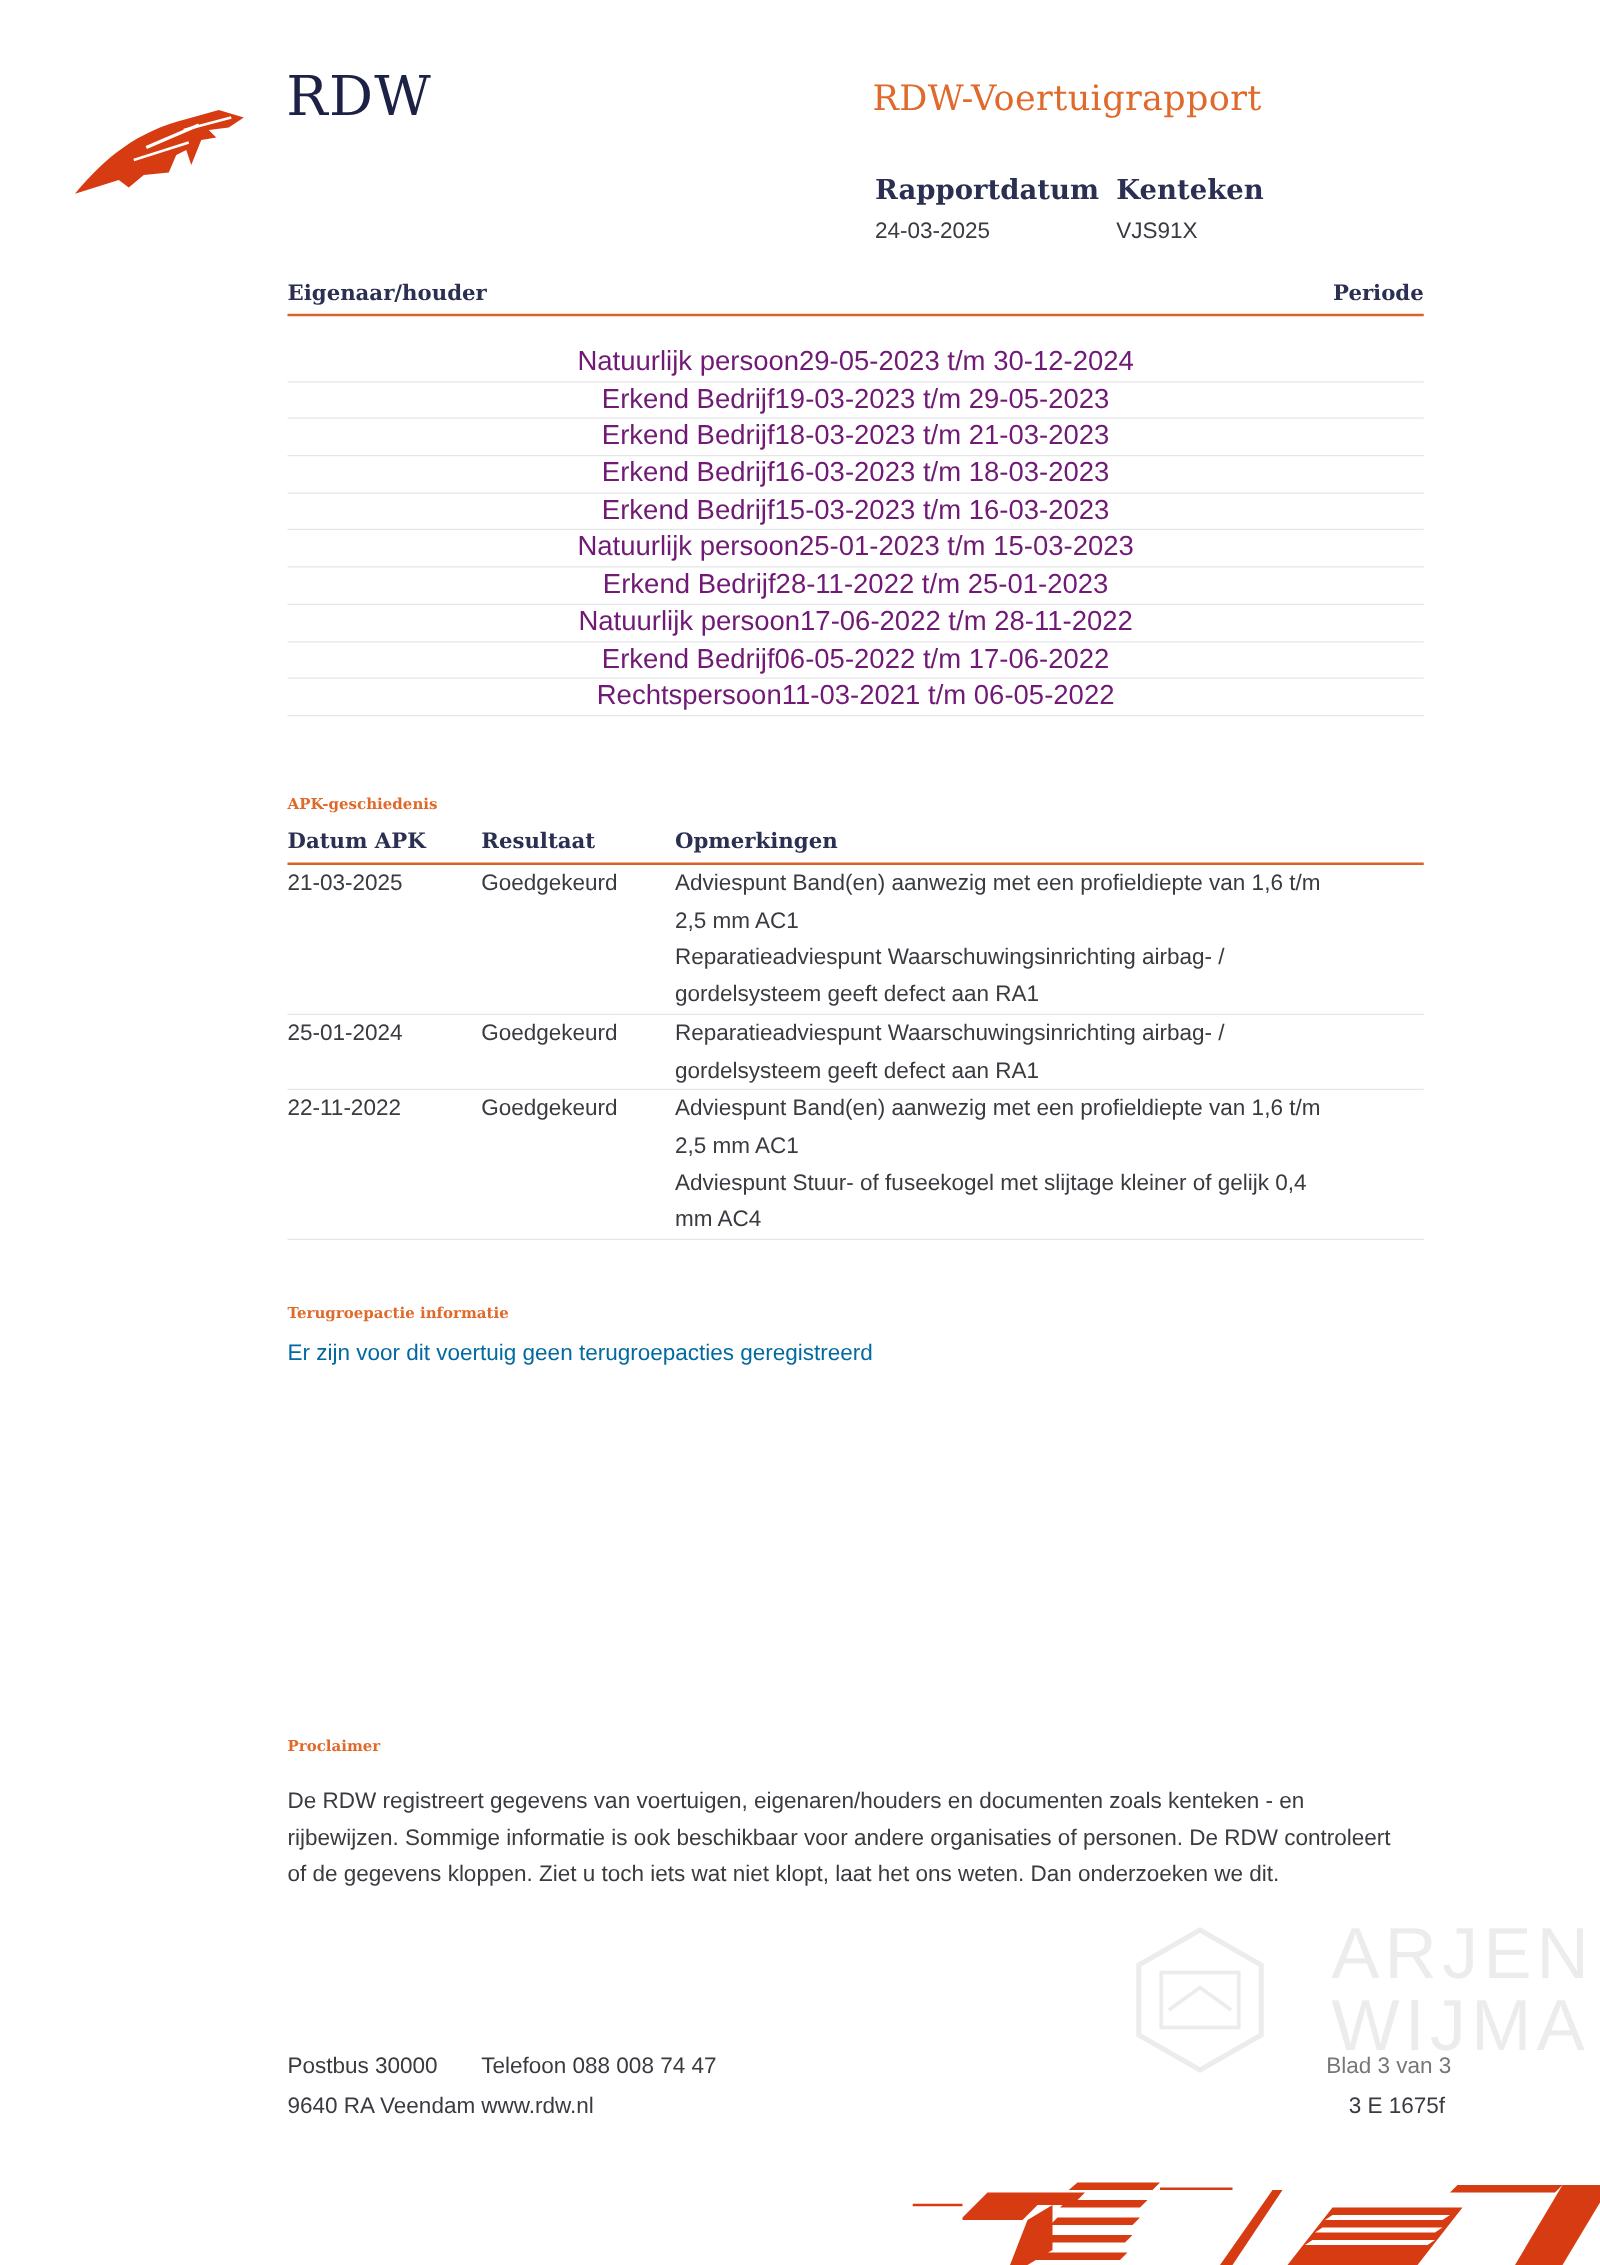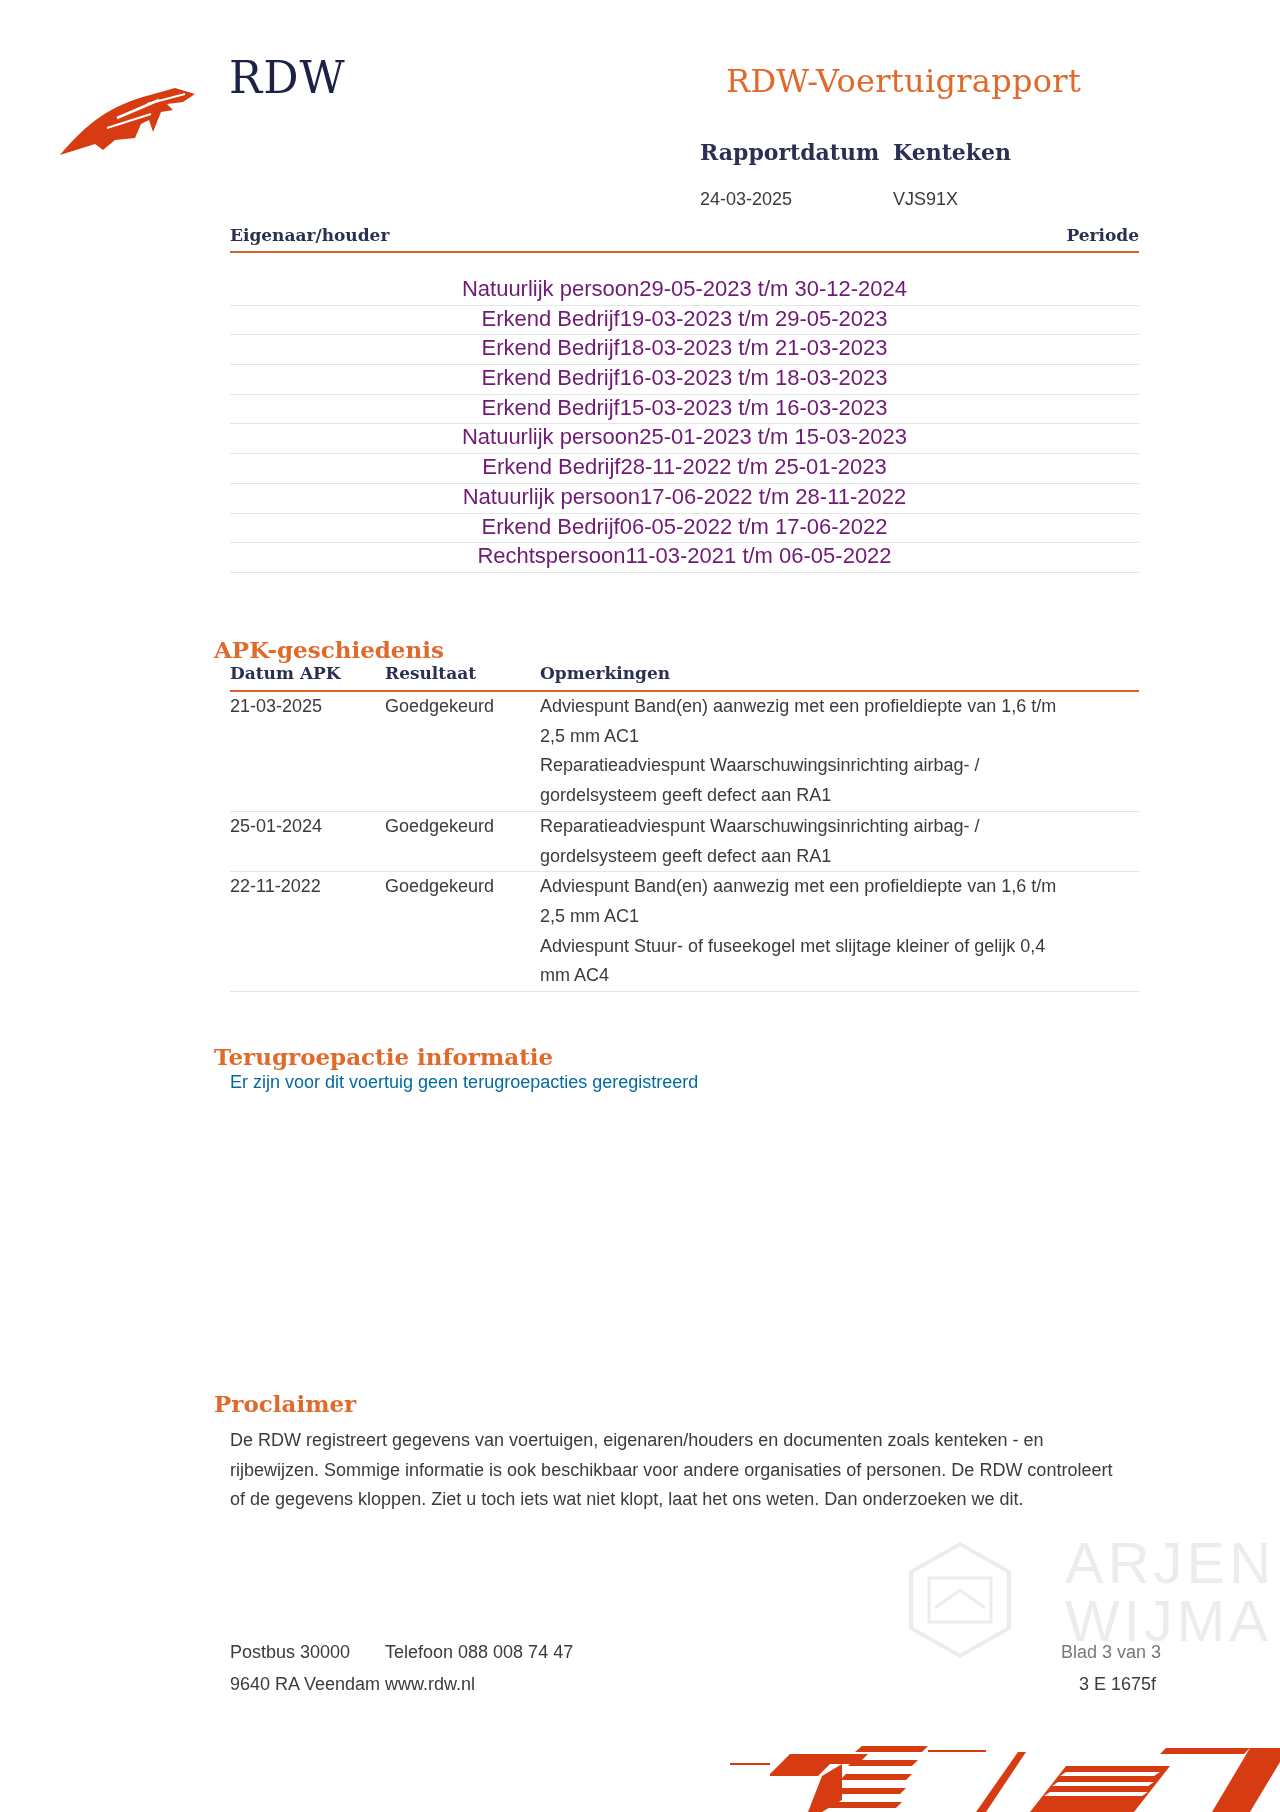--- a/index.html
+++ b/index.html
@@ -2,36 +2,36 @@
 <html><head>
   <meta charset="utf-8">
   <style>
     * { box-sizing: border-box; margin: 0; padding: 0; }
     html, body { width: 1280px; height: 1812px; background: #ffffff; overflow: hidden; }
     body { position: relative; font-family: "Liberation Sans", sans-serif; color: #3a3a40; }
 
     
     .logo-mark { position: absolute; left: 55px; top: 82px; width: 160px; width: 150px; height: 80px; }
     .logo-text { position: absolute; left: 229px; top: 52px; font-size: 44px; color: #1c2145; font-family: "DejaVu Serif", serif; letter-spacing: 1px; }
-    .report-title { position: absolute; left: 698px; top: 62px; font-size: 32px; color: #e06a2c; font-family: "DejaVu Serif", serif; letter-spacing: 0.3px; margin-left: 28px; }
+    .report-title { position: absolute; left: 698px; top: 62px; font-size: 28px; color: #e06a2c; font-family: "DejaVu Serif", serif; letter-spacing: 0.3px; }
     .meta-block { position: absolute; top: 139px; }
     .meta-block .label { font-family: "DejaVu Serif", serif; font-weight: bold; font-size: 22px; color: #2b2f52; }
-    .meta-block .value { font-size: 18px; color: #3a3a40; margin-top: 24px; }
+    .meta-block .value { font-size: 18px; color: #3a3a40; margin-top: 9px; }
     .meta-date { left: 700px; }
     .meta-plate { left: 893px; }
 
     
     .owner-table { position: absolute; left: 230px; top: 225px; width: 909px; }
     .th-row { display: flex; justify-content: space-between; height: 28px; border-bottom: 2px solid #d9622b; }
     .th { font-family: "DejaVu Serif", serif; font-weight: bold; font-size: 17px; color: #2b2f52; }
     .owner-rows { margin-top: 23px; }
     .owner-row { display: flex; justify-content: center; height: 29.7px; line-height: 26px; border-bottom: 1px solid #e6e6ea; font-size: 22px; color: #701a75; }
 
     
-    .section-title { position: absolute; left: 214px; font-family: "DejaVu Serif", serif; font-weight: bold; font-size: 23px; color: #e06a2c; }
+    .section-title { position: absolute; left: 230px; font-family: "DejaVu Serif", serif; font-weight: bold; font-size: 12px; color: #e06a2c; }
 
     
     .apk-table { position: absolute; left: 230px; top: 663px; width: 909px; }
     .apk-head { display: flex; height: 29px; border-bottom: 2px solid #d9622b; }
     .apk-head .th { display: block; }
     .c1 { width: 155px; }
     .c2 { width: 155px; }
     .c3 { flex: 1; }
     .apk-row { display: flex; border-bottom: 1px solid #e6e6ea; font-size: 18px; line-height: 29.7px; color: #3a3a40; padding-top: 0px; }
     .apk-row .c3 div { }

